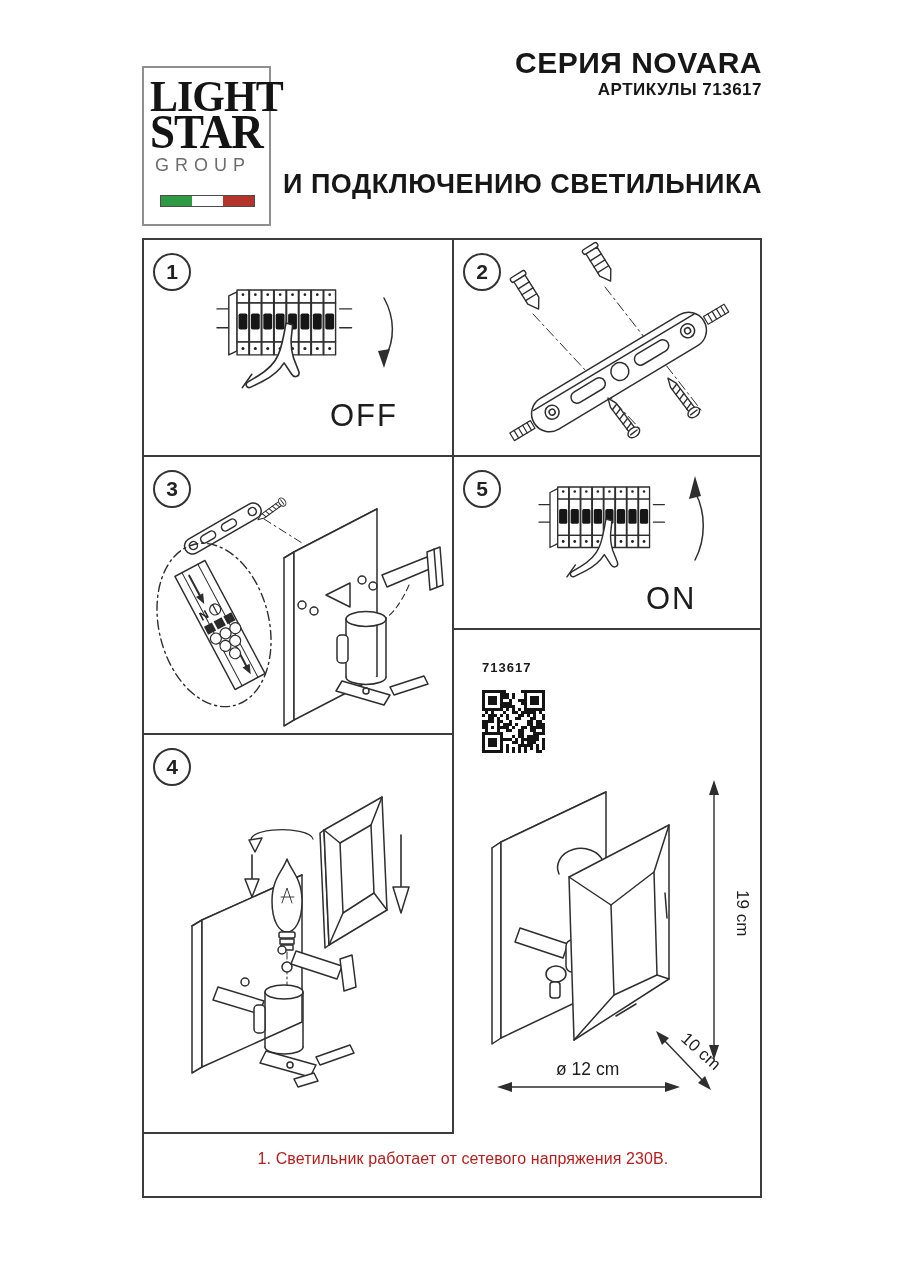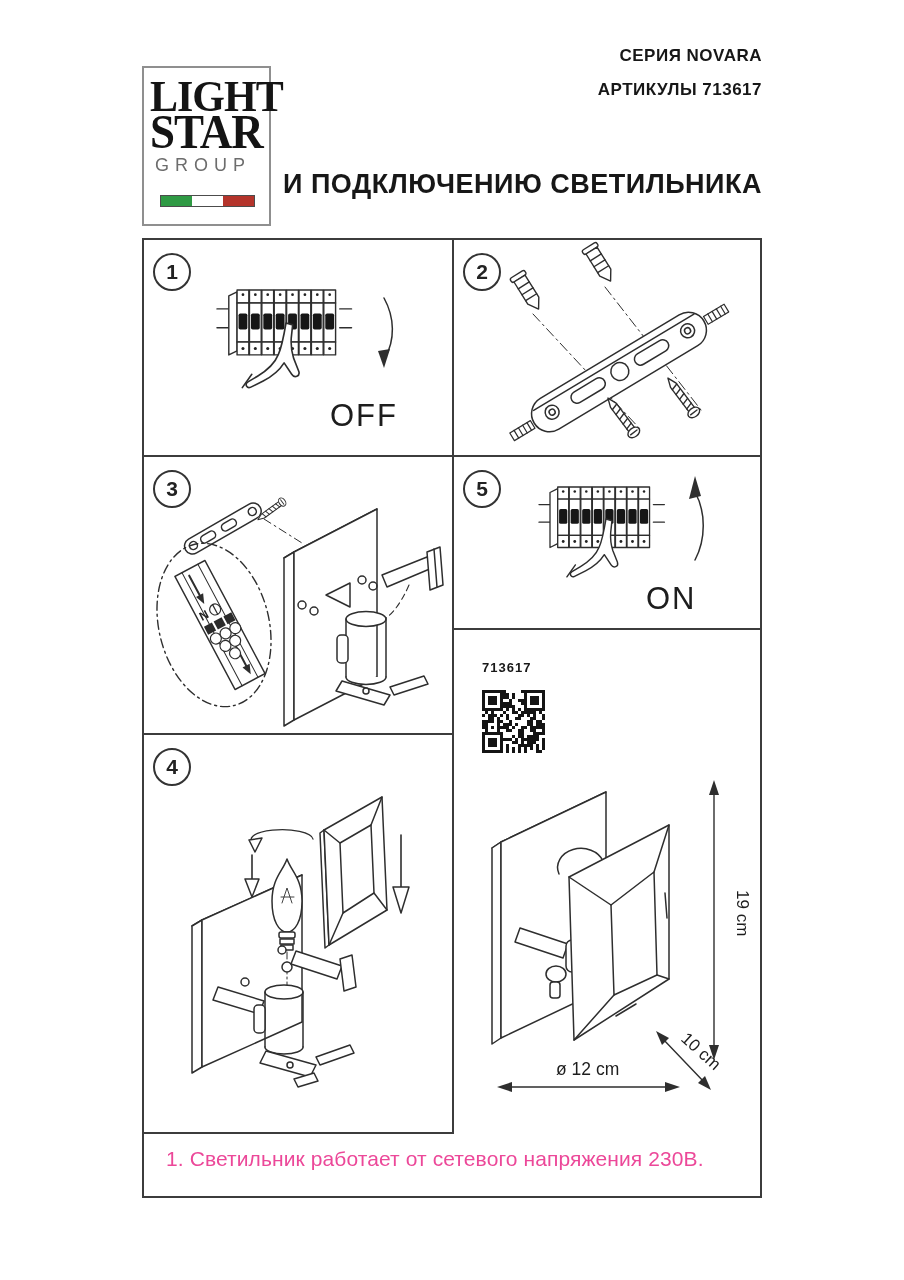--- a/index.html
+++ b/index.html
@@ -14,37 +14,37 @@
   .logo-light{font-size:42px;margin-top:12px;}
   .logo-star{font-size:45px;}
   .logo-group{font-size:18px;color:#6d6d6d;letter-spacing:6px;margin-top:5px;margin-left:5px;}
   .flag{position:absolute;left:16px;bottom:17px;width:93px;height:10px;border:1px solid #4c4c4c;
         display:flex;box-sizing:content-box;}
   .flag span{flex:1;height:100%;}
 
   
   .header{position:absolute;top:0;right:142px;width:560px;height:215px;}
   .header div{position:absolute;right:0;white-space:nowrap;font-weight:bold;color:#171717;}
-  .h-series  {top:46px;font-size:17px;letter-spacing:0.5px;}
+  .h-series  {top:46px;font-size:30px;letter-spacing:0.5px;}
   .h-articles{top:80px;font-size:17px;letter-spacing:0.5px;}
   .h-instr1  {top:141px;font-size:27px;letter-spacing:0.5px;}
   .h-instr2  {top:169px;font-size:27px;letter-spacing:0.5px;text-align:center;}
 
   
   .grid{position:absolute;left:142px;top:238px;width:620px;height:960px;
         border:2px solid #3c3c3c;box-sizing:border-box;background:#fff;}
   .cell{position:absolute;box-sizing:border-box;background:#fff;}
   .p1{left:0;top:0;width:310px;height:217px;border-right:2px solid #3c3c3c;border-bottom:2px solid #3c3c3c;}
   .p2{left:310px;top:0;width:306px;height:217px;border-bottom:2px solid #3c3c3c;}
   .p3{left:0;top:217px;width:310px;height:278px;border-right:2px solid #3c3c3c;border-bottom:2px solid #3c3c3c;}
   .p5{left:310px;top:217px;width:306px;height:173px;border-bottom:2px solid #3c3c3c;}
   .p4{left:0;top:495px;width:310px;height:399px;border-right:2px solid #3c3c3c;border-bottom:2px solid #3c3c3c;}
   .specs{left:310px;top:390px;width:306px;height:566px;}
   .notes{left:0;top:894px;width:616px;height:62px;padding:13px 0 0 22px;box-sizing:border-box;
-         font-size:21px;line-height:24px;color:#ec4899;letter-spacing:0.1px;}
+         font-size:16px;line-height:24px;color:#b91c1c;letter-spacing:0.1px;text-align:center;}
 
   .badge{position:absolute;left:9px;top:13px;width:34px;height:34px;border:2px solid #333;
          border-radius:50%;display:flex;align-items:center;justify-content:center;
          font-size:21px;font-weight:bold;color:#222;background:#fff;z-index:2;}
 
   .art{position:absolute;left:0;top:0;}
   svg text{font-family:"Liberation Sans",sans-serif;}
 
   .article-no{position:absolute;left:28px;top:30px;font-size:13px;font-weight:bold;
               letter-spacing:1px;color:#181818;}

